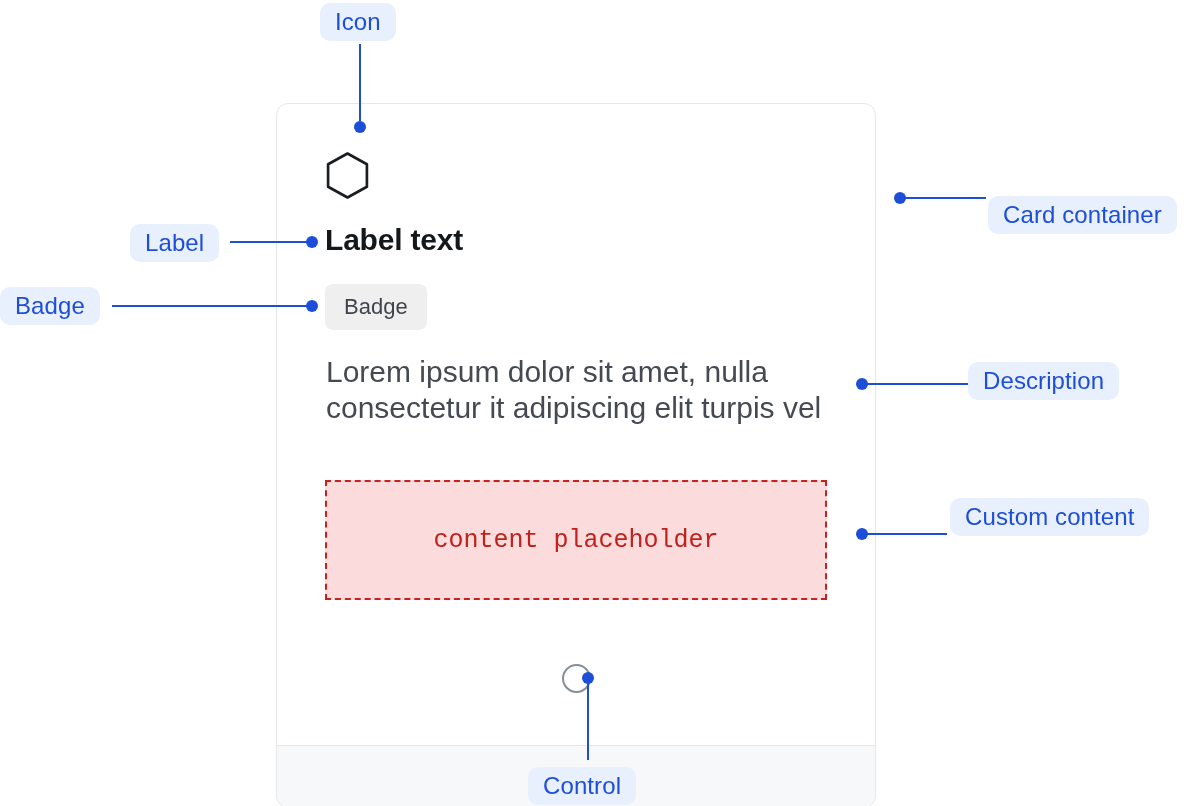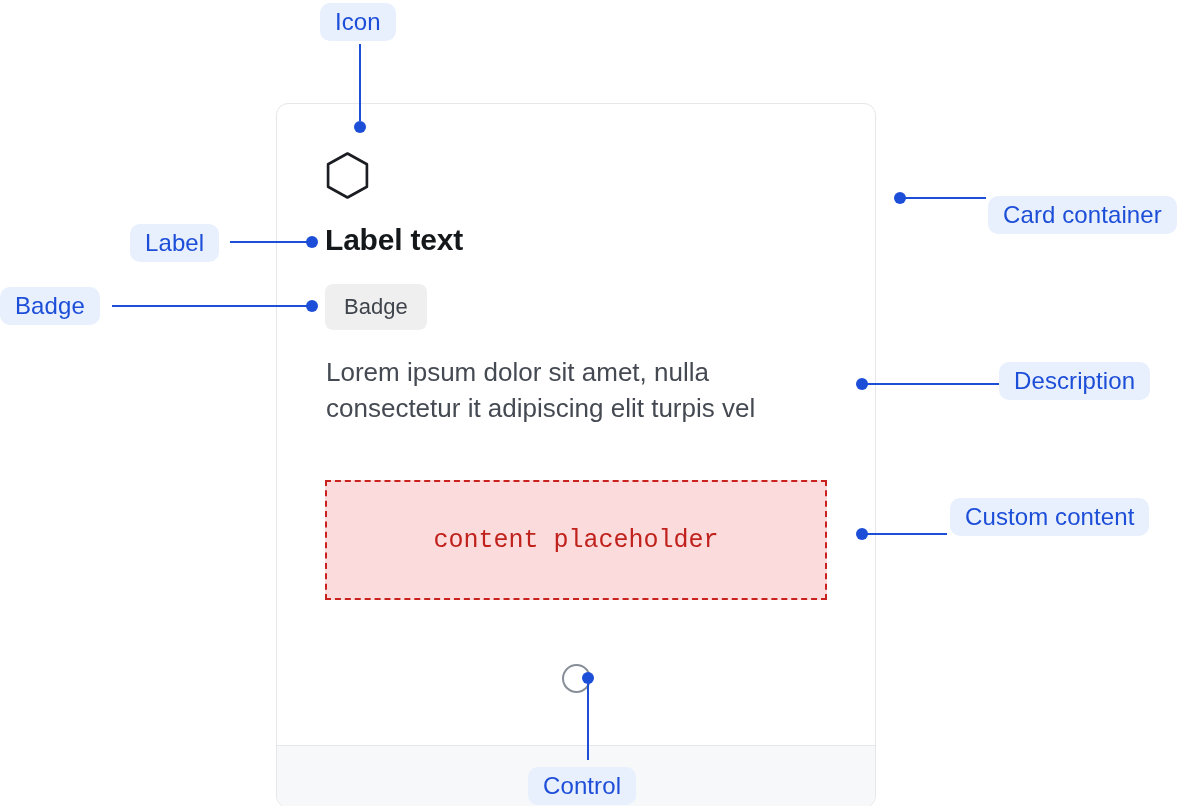--- a/index.html
+++ b/index.html
@@ -91,21 +91,21 @@
     align-items: center;
     border-radius: 8px;
     background: var(--badge-bg, #efefef);
     color: #3f444c;
     font-size: 22px;
   }
   .card-description {
     position: absolute;
     left: 49px;
     top: 250px;
-    font-size: 26px;
+    font-size: 30px;
     line-height: 36px;
     color: #454a52;
   }
   .card-placeholder {
     position: absolute;
     left: 48px;
     top: 376px;
     width: 502px;
     height: 120px;
     box-sizing: border-box;
@@ -191,21 +191,21 @@
   <div class="dot" style="left:306px; top:300px;"></div>
 
   <div class="dot" style="left:894px; top:192px;"></div>
   <div class="line h" style="left:904px; top:196.75px; width:82px;"></div>
   <div class="pill" style="left:988px; top:196px;">
     <span>Card container</span>
   </div>
 
   <div class="dot" style="left:856px; top:378px;"></div>
   <div class="line h" style="left:866px; top:382.75px; width:138px;"></div>
-  <div class="pill" style="left:999px; top:362px;">
+  <div class="pill" style="left:968px; top:362px;">
     <span>Description</span>
   </div>
 
   <div class="dot" style="left:856px; top:528px;"></div>
   <div class="line h" style="left:866px; top:532.75px; width:81px;"></div>
   <div class="pill" style="left:950px; top:498px;">
     <span>Custom content</span>
   </div>
 
   <div class="line v" style="left:586.75px; top:684px; height:76px;"></div>

